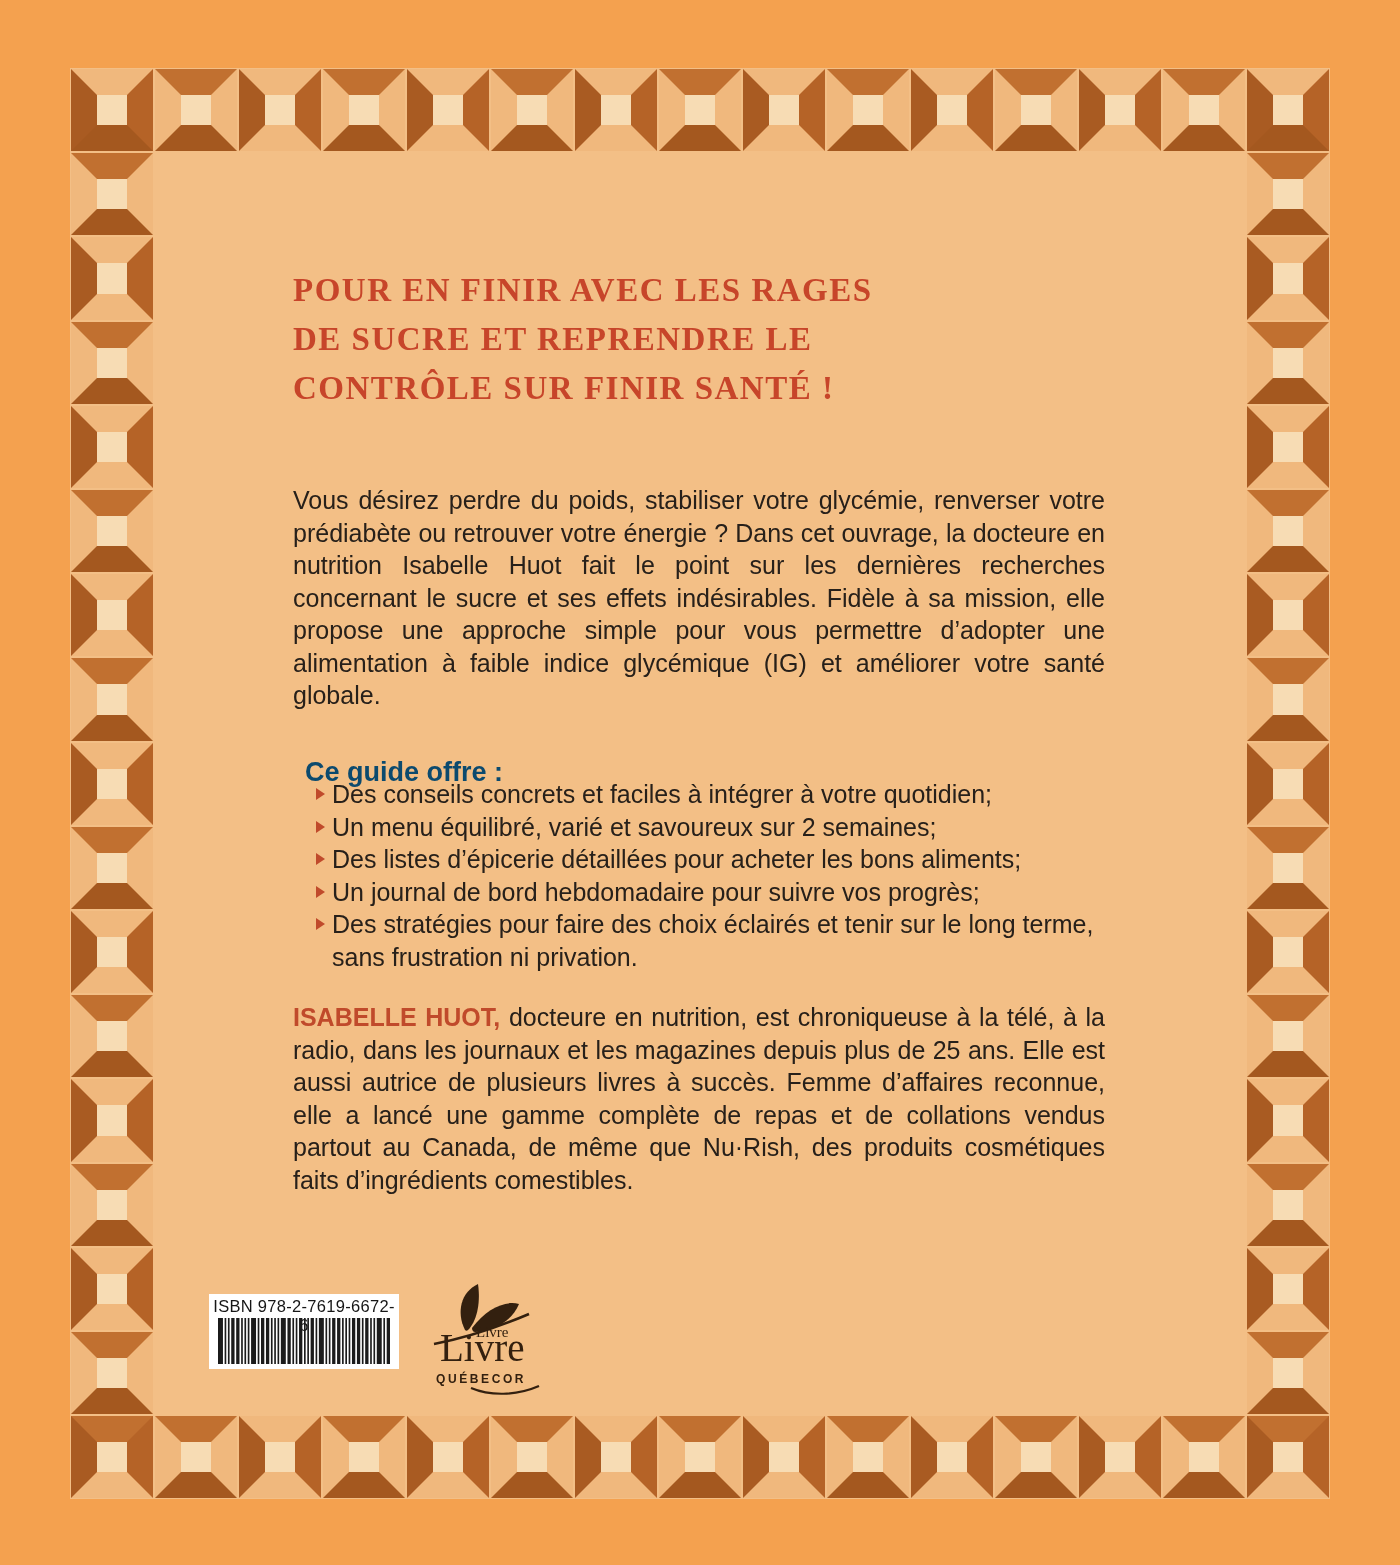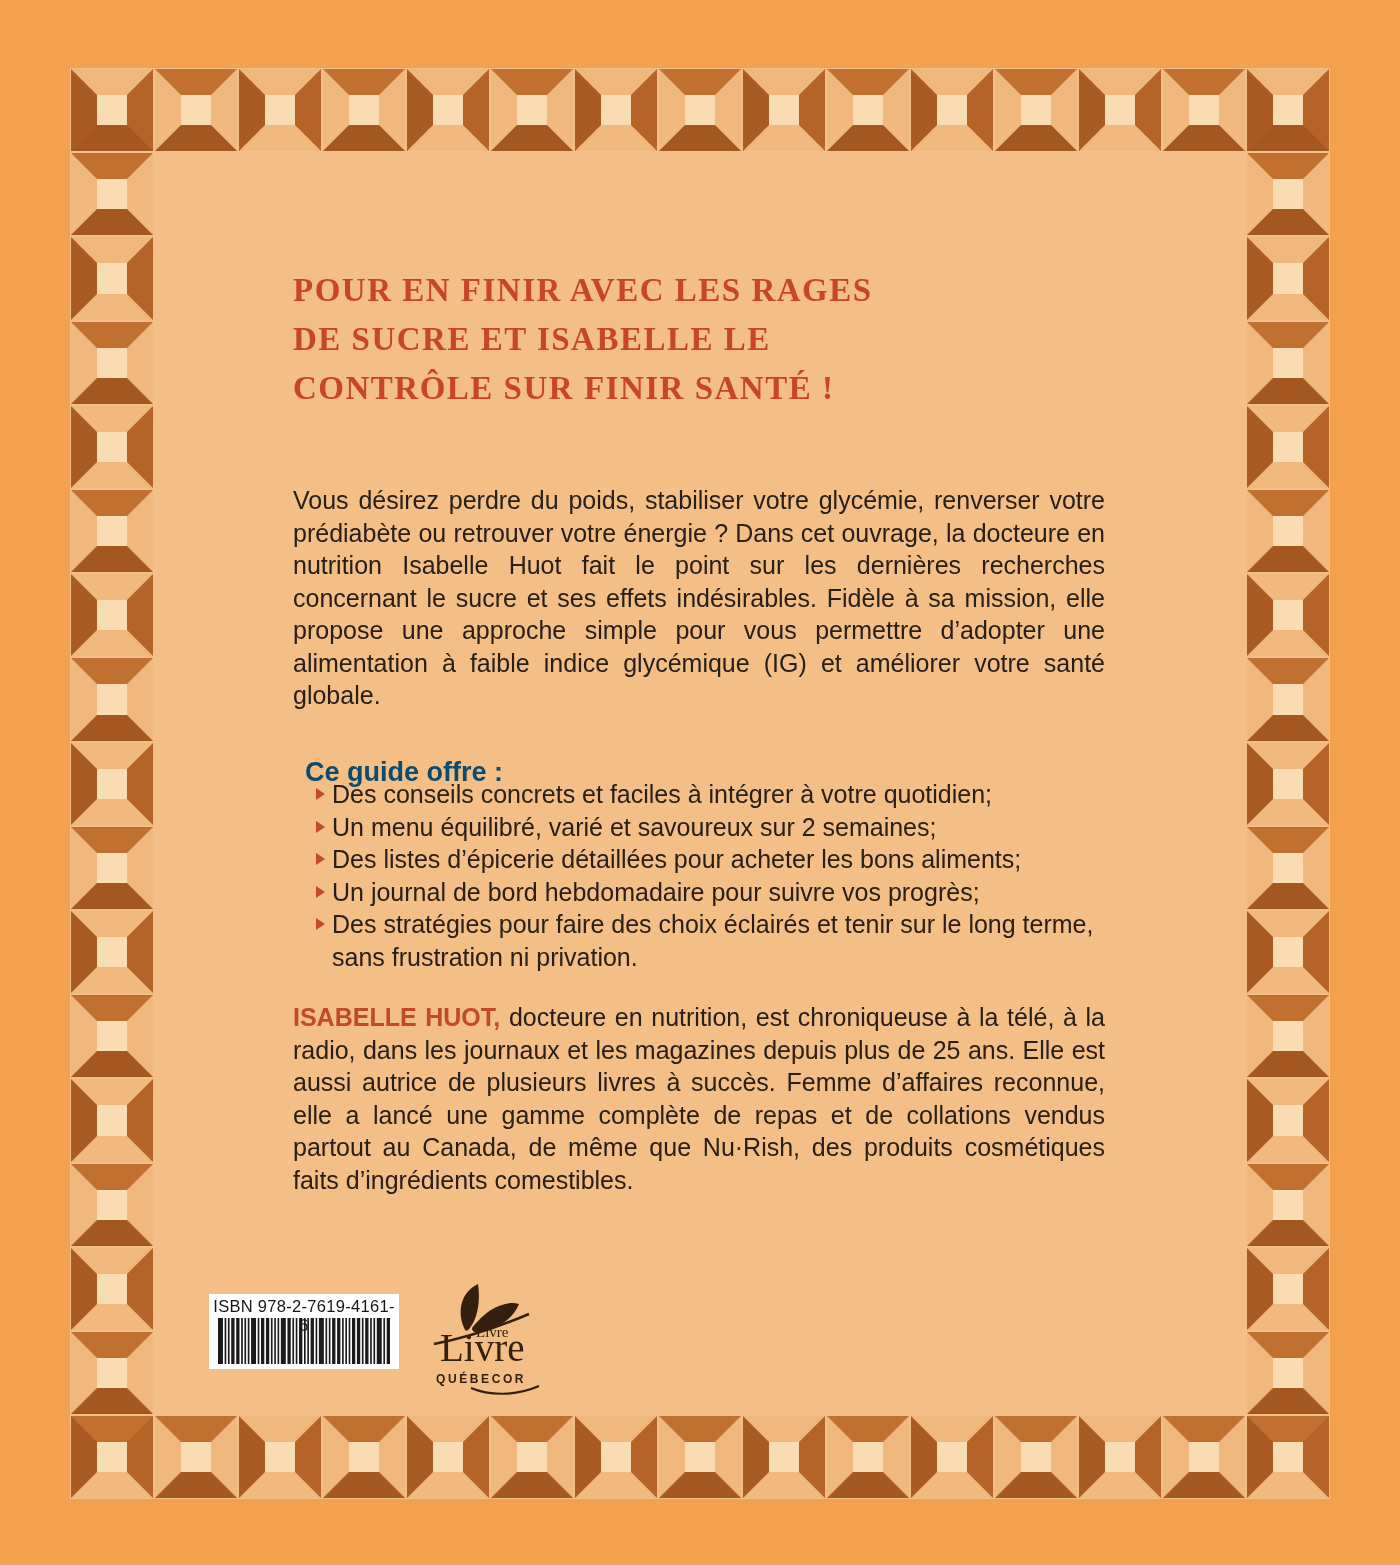--- a/index.html
+++ b/index.html
@@ -159,21 +159,21 @@
       <div class="tile t-h" style="left: 70px; top: 1162.6px;"></div>
       <div class="tile t-h" style="left: 1246px; top: 1162.6px;"></div>
       <div class="tile t-v" style="left: 70px; top: 1246.8px;"></div>
       <div class="tile t-v" style="left: 1246px; top: 1246.8px;"></div>
       <div class="tile t-h" style="left: 70px; top: 1331px;"></div>
       <div class="tile t-h" style="left: 1246px; top: 1331px;"></div>
     </div>
 
   <h1 class="title">
     <span>POUR EN FINIR AVEC LES RAGES</span>
-    <span>DE SUCRE ET ISABELLE LE</span>
+    <span>DE SUCRE ET REPRENDRE LE</span>
     <span>CONTRÔLE SUR FINIR SANTÉ !</span>
   </h1>
 
   <p class="intro">Vous désirez perdre du poids, stabiliser votre glycémie, renverser votre prédiabète ou retrouver votre énergie ? Dans cet ouvrage, la docteure en nutrition Isabelle Huot fait le point sur les dernières recherches concernant le sucre et ses effets indésirables. Fidèle à sa mission, elle propose une approche simple pour vous permettre d’adopter une alimentation à faible indice glycémique (IG) et améliorer votre santé globale.</p>
 
   <p class="guide-label">Ce guide offre :</p>
 
   <ul class="bullets">
     <li>
       <span class="tri"></span>
@@ -196,21 +196,21 @@
       <span>Des stratégies pour faire des choix éclairés et tenir sur le long terme, sans frustration ni privation.</span>
     </li>
   </ul>
 
   <p class="author">
     <strong>ISABELLE HUOT,</strong>
     <span>docteure en nutrition, est chroniqueuse à la télé, à la radio, dans les journaux et les magazines depuis plus de 25 ans. Elle est aussi autrice de plusieurs livres à succès. Femme d’affaires reconnue, elle a lancé une gamme complète de repas et de collations vendus partout au Canada, de même que Nu·Rish, des produits cosmétiques faits d’ingrédients comestibles.</span>
   </p>
 
   <div class="isbn-box">
-    <div class="isbn-text">ISBN 978-2-7619-4161-6</div>
+    <div class="isbn-text">ISBN 978-2-7619-6672-6</div>
     <svg class="barcode" width="172" height="46" preserveAspectRatio="none" viewBox="0 0 104 46">
         <rect x="0" y="0" width="3" height="46" fill="#1b1b1b"></rect>
         <rect x="4" y="0" width="1" height="46" fill="#1b1b1b"></rect>
         <rect x="6" y="0" width="1" height="46" fill="#1b1b1b"></rect>
         <rect x="8" y="0" width="2" height="46" fill="#1b1b1b"></rect>
         <rect x="11" y="0" width="2" height="46" fill="#1b1b1b"></rect>
         <rect x="14" y="0" width="1" height="46" fill="#1b1b1b"></rect>
         <rect x="16" y="0" width="1" height="46" fill="#1b1b1b"></rect>
         <rect x="18" y="0" width="1" height="46" fill="#1b1b1b"></rect>
         <rect x="20" y="0" width="3" height="46" fill="#1b1b1b"></rect>

